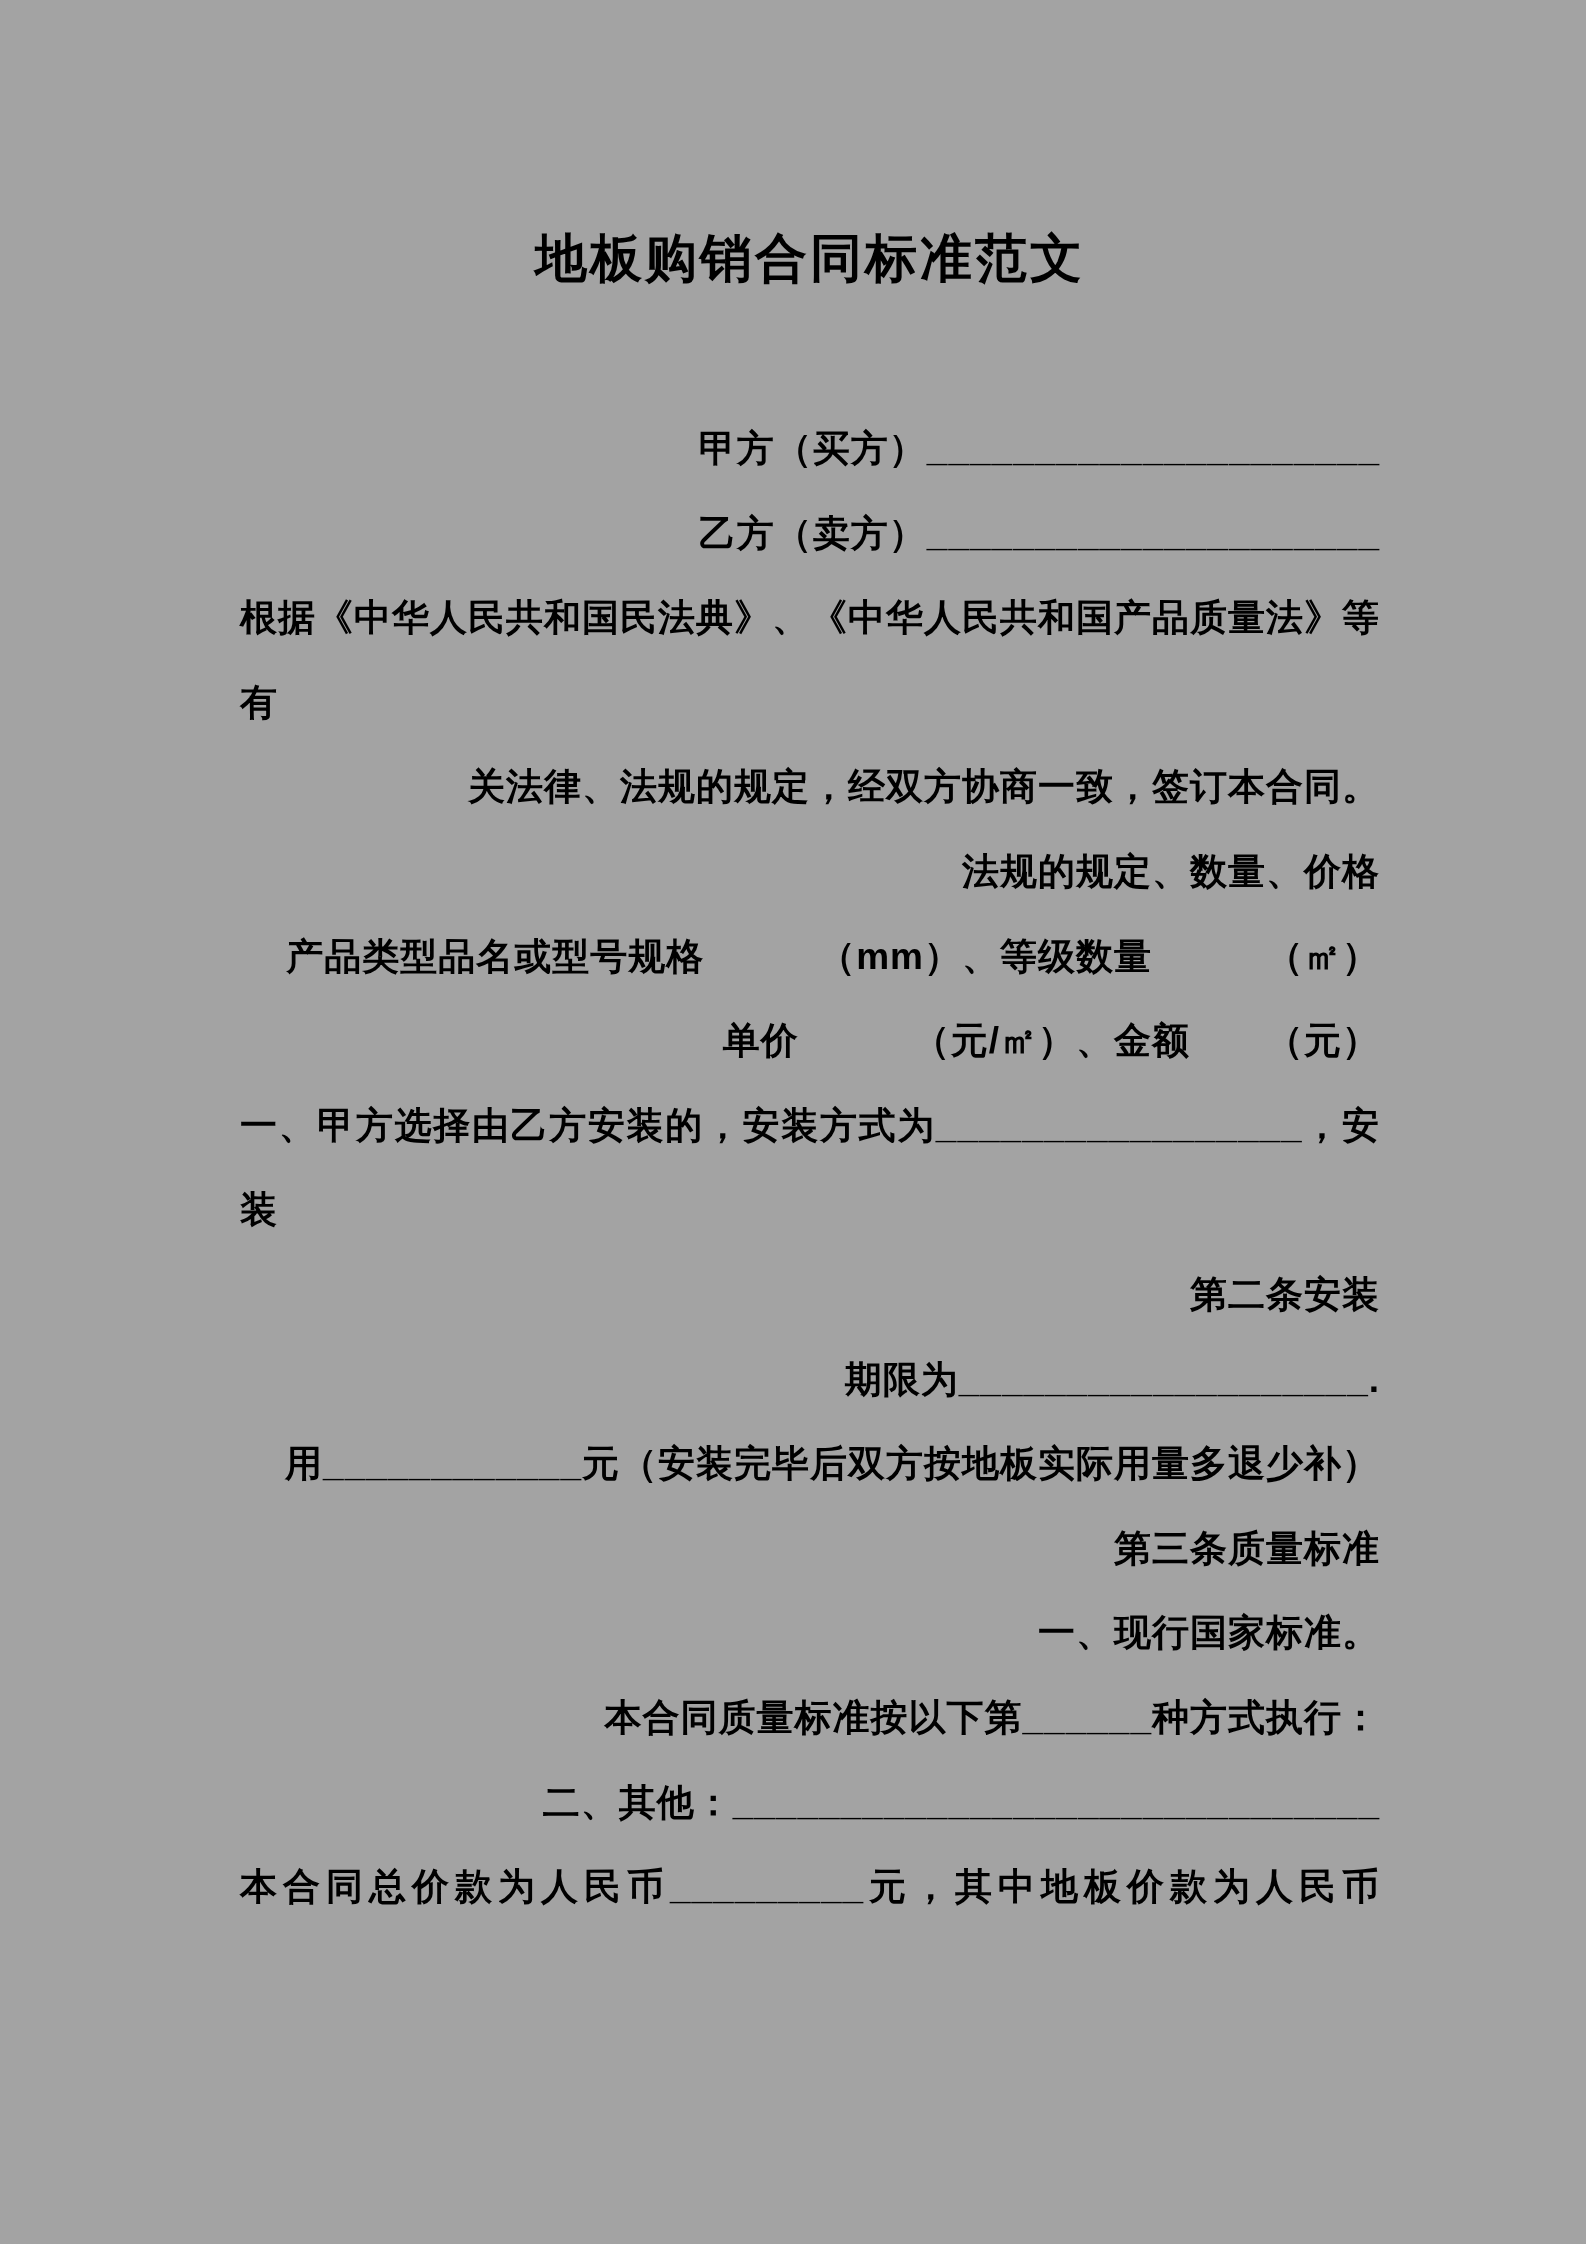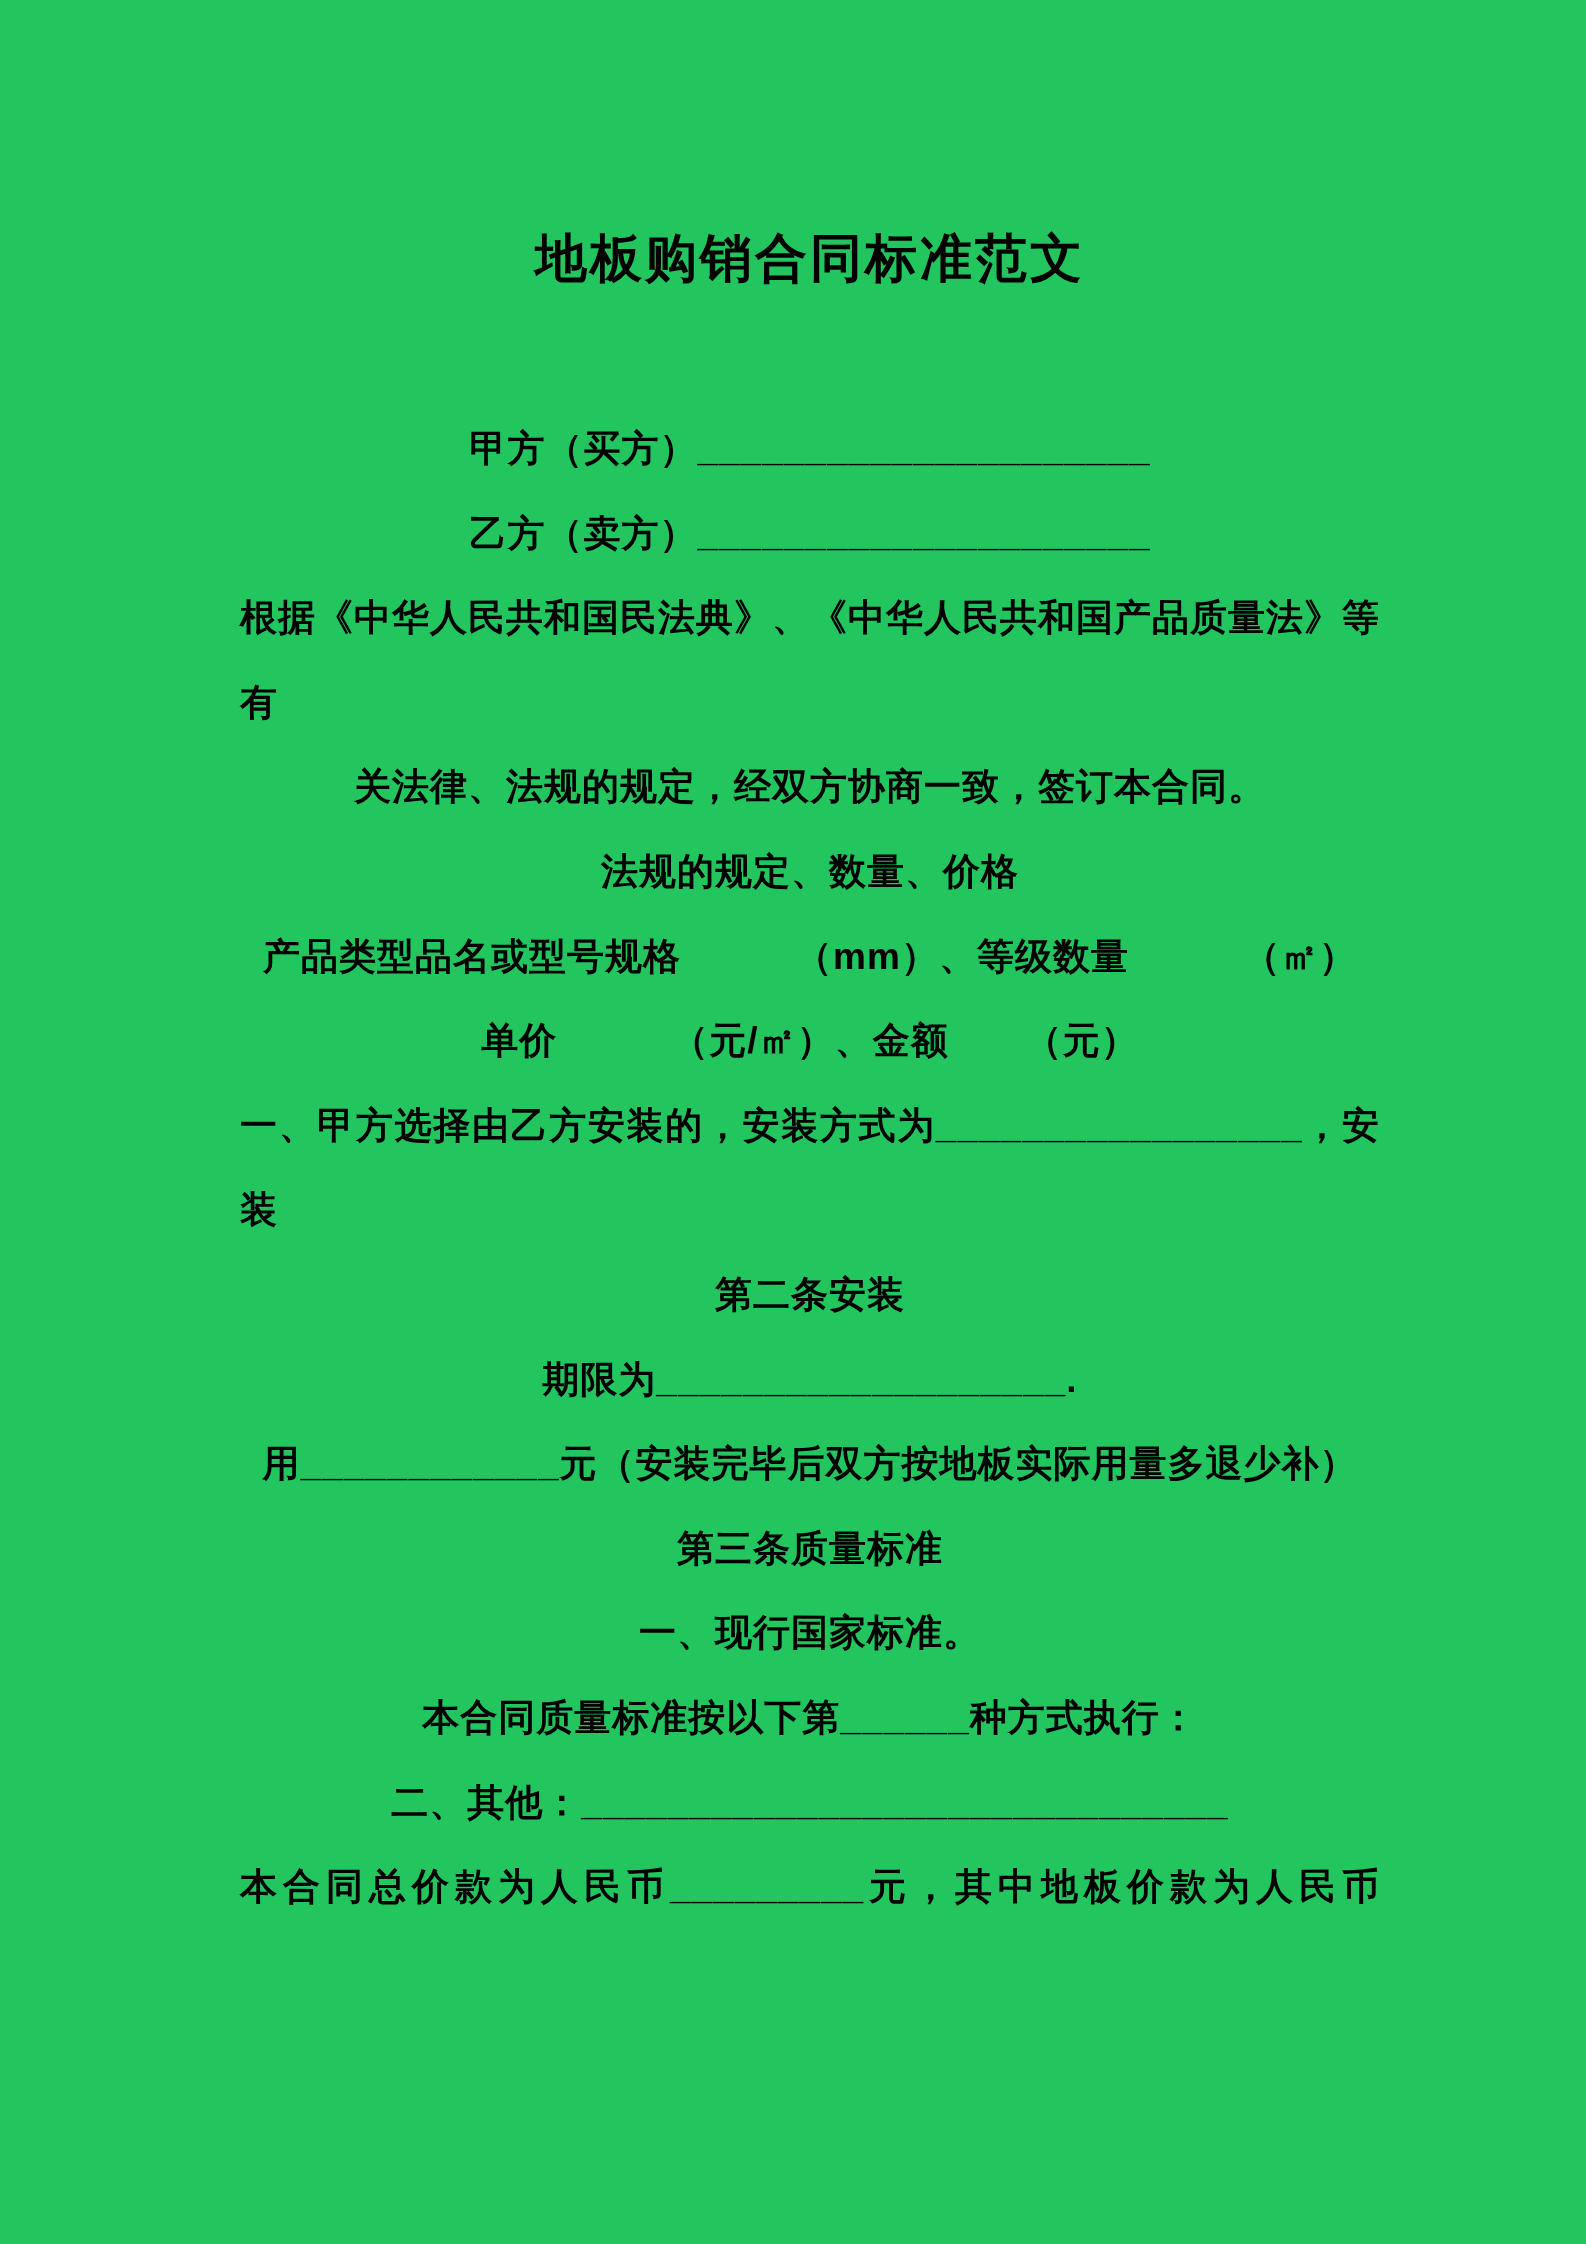--- a/index.html
+++ b/index.html
@@ -9,21 +9,21 @@
     font-family: "Liberation Sans", sans-serif;
     color: #000000;
     position: relative;
     overflow: hidden;
   }
   .page {
     position: absolute;
     top: 0; left: 0;
     width: 1586px;
     height: 2244px;
-    background: #22c55e;
+    background: #a3a3a3;
   }
   .doc-title {
     position: absolute;
     top: 222px;
     left: 240px;
     width: 1140px;
     text-align: center;
     font-size: 52px;
     font-weight: 700;
     letter-spacing: 3px;
@@ -36,21 +36,21 @@
     left: 240px;
     width: 1140px;
     font-size: 37px;
     font-weight: 700;
     letter-spacing: 1px;
   }
   .line {
     line-height: 84.6px;
     min-height: 84.6px;
     white-space: pre-wrap;
-    text-align: center;
+    text-align: right;
   }
   .line.j {
     text-align: justify;
     text-align-last: justify;
   }
 </style>
 </head>
 <body>
 
 <div class="page">

